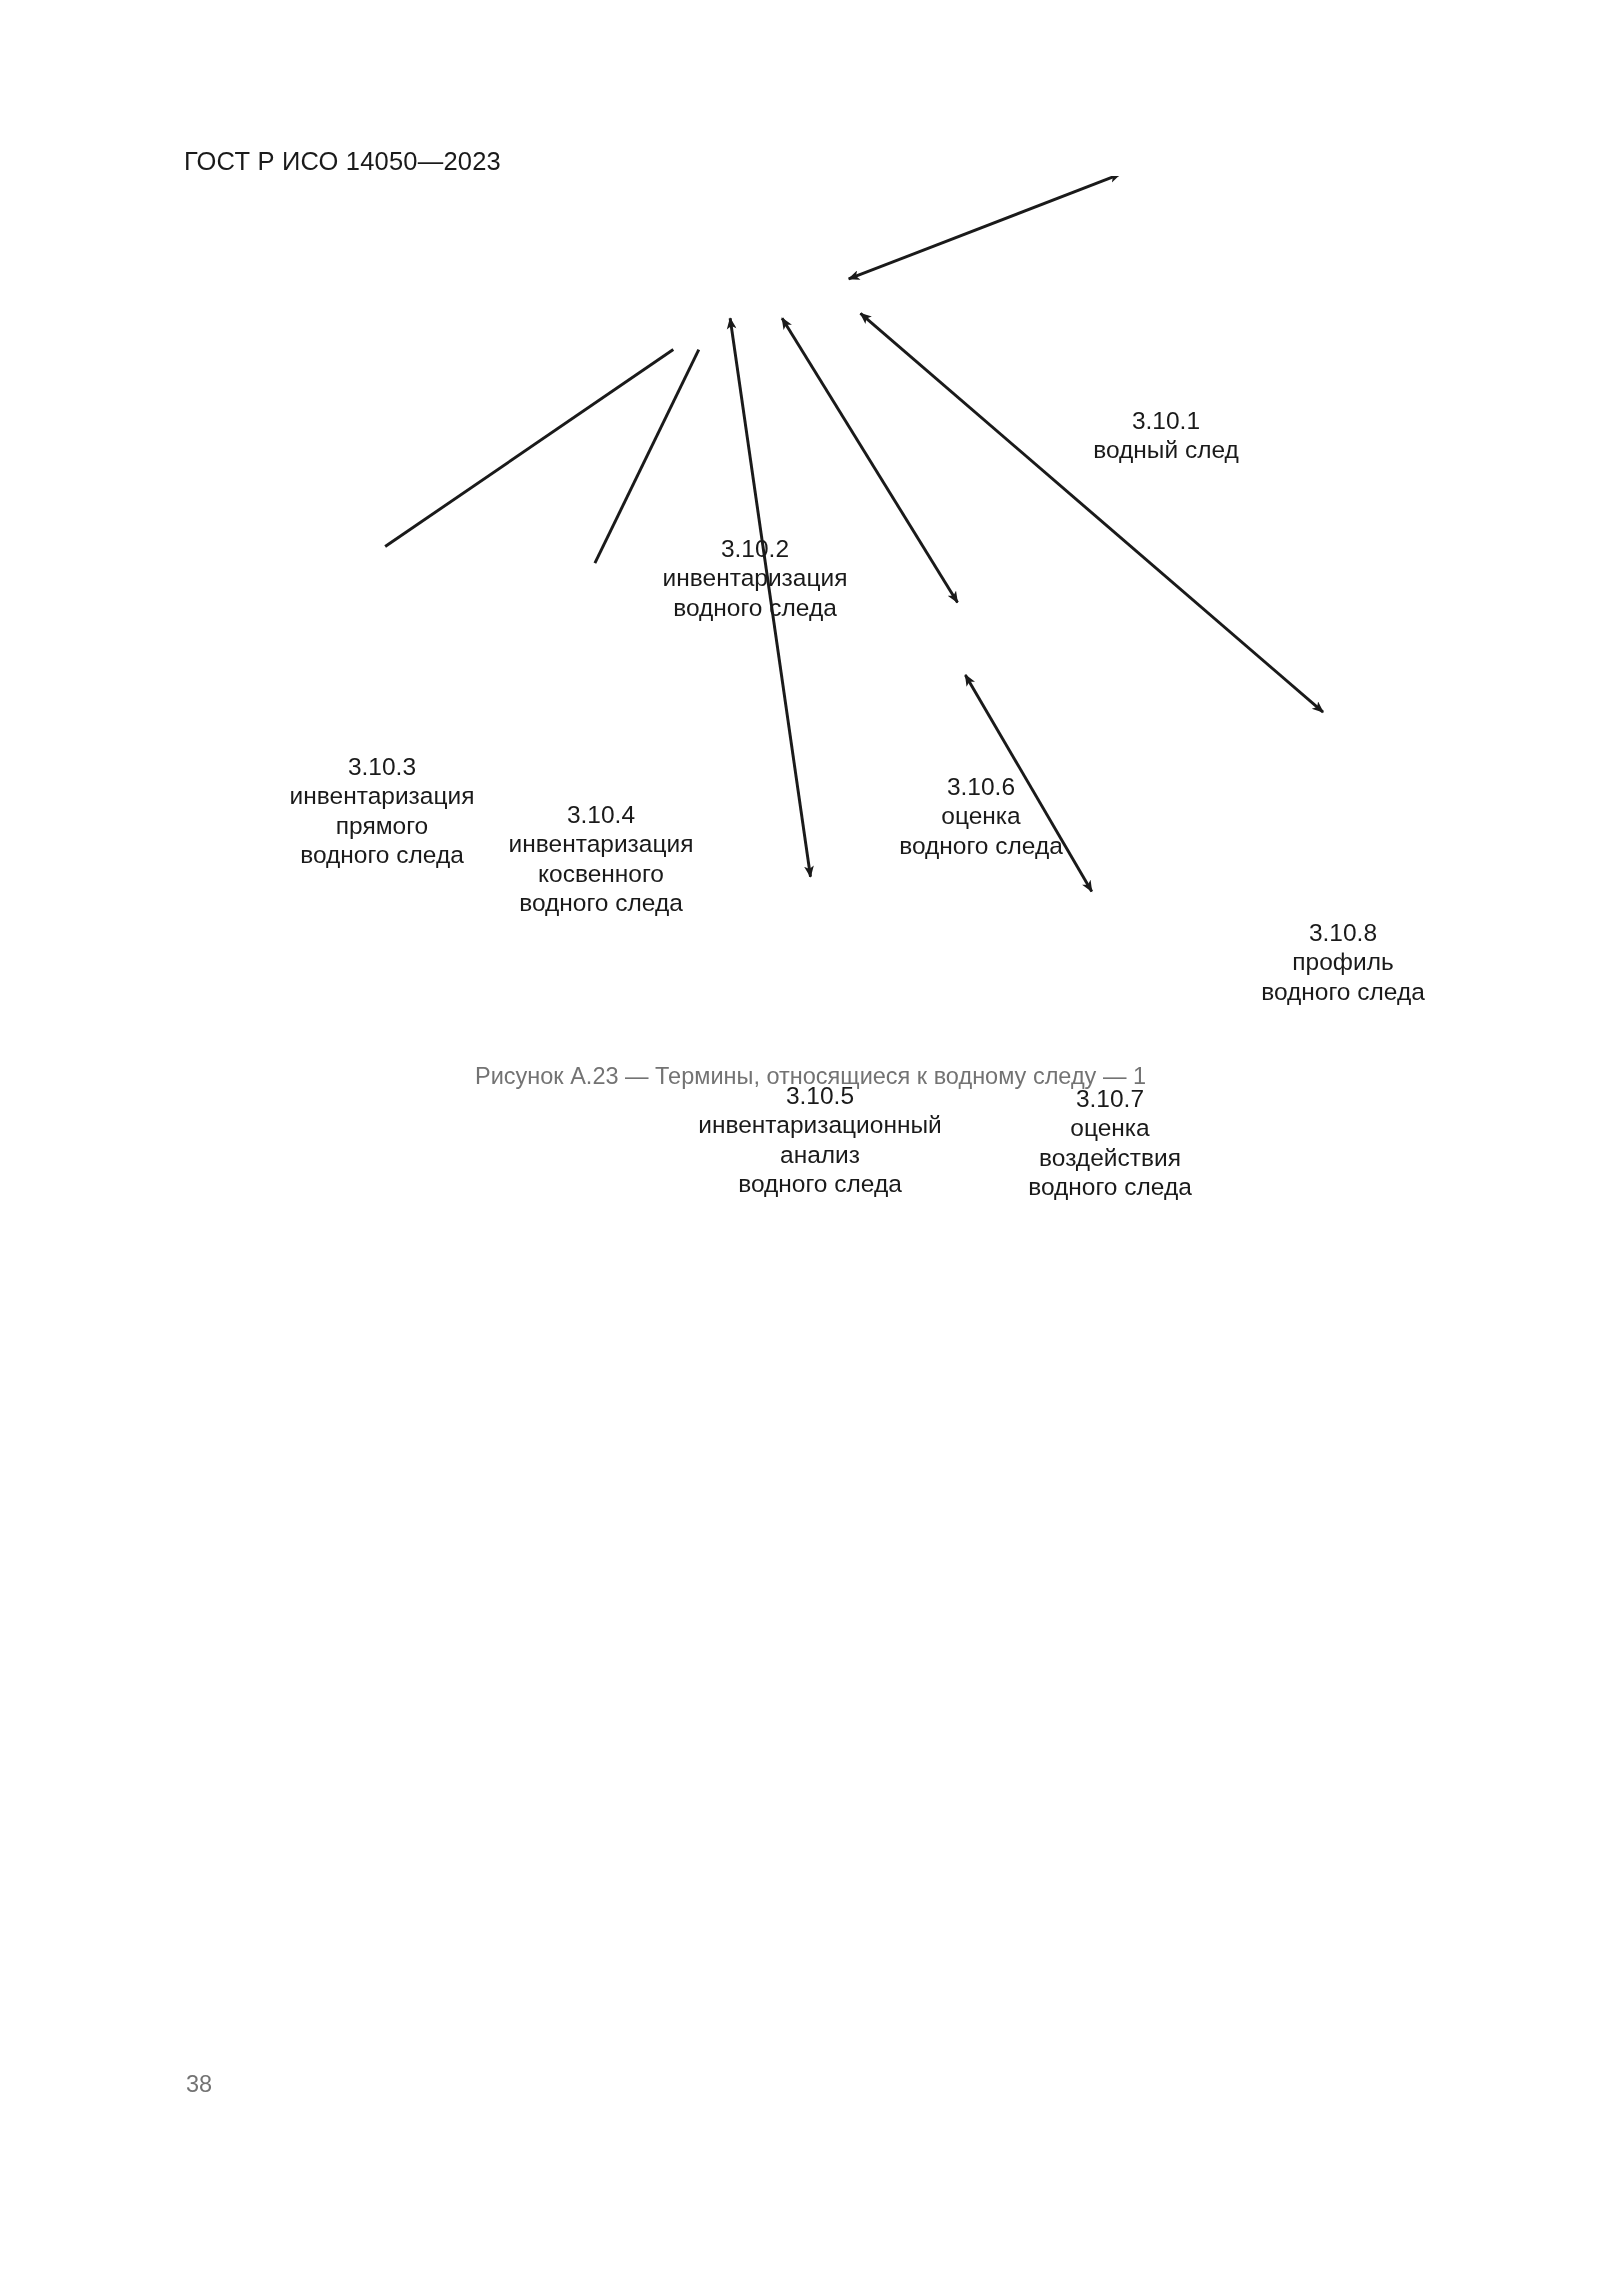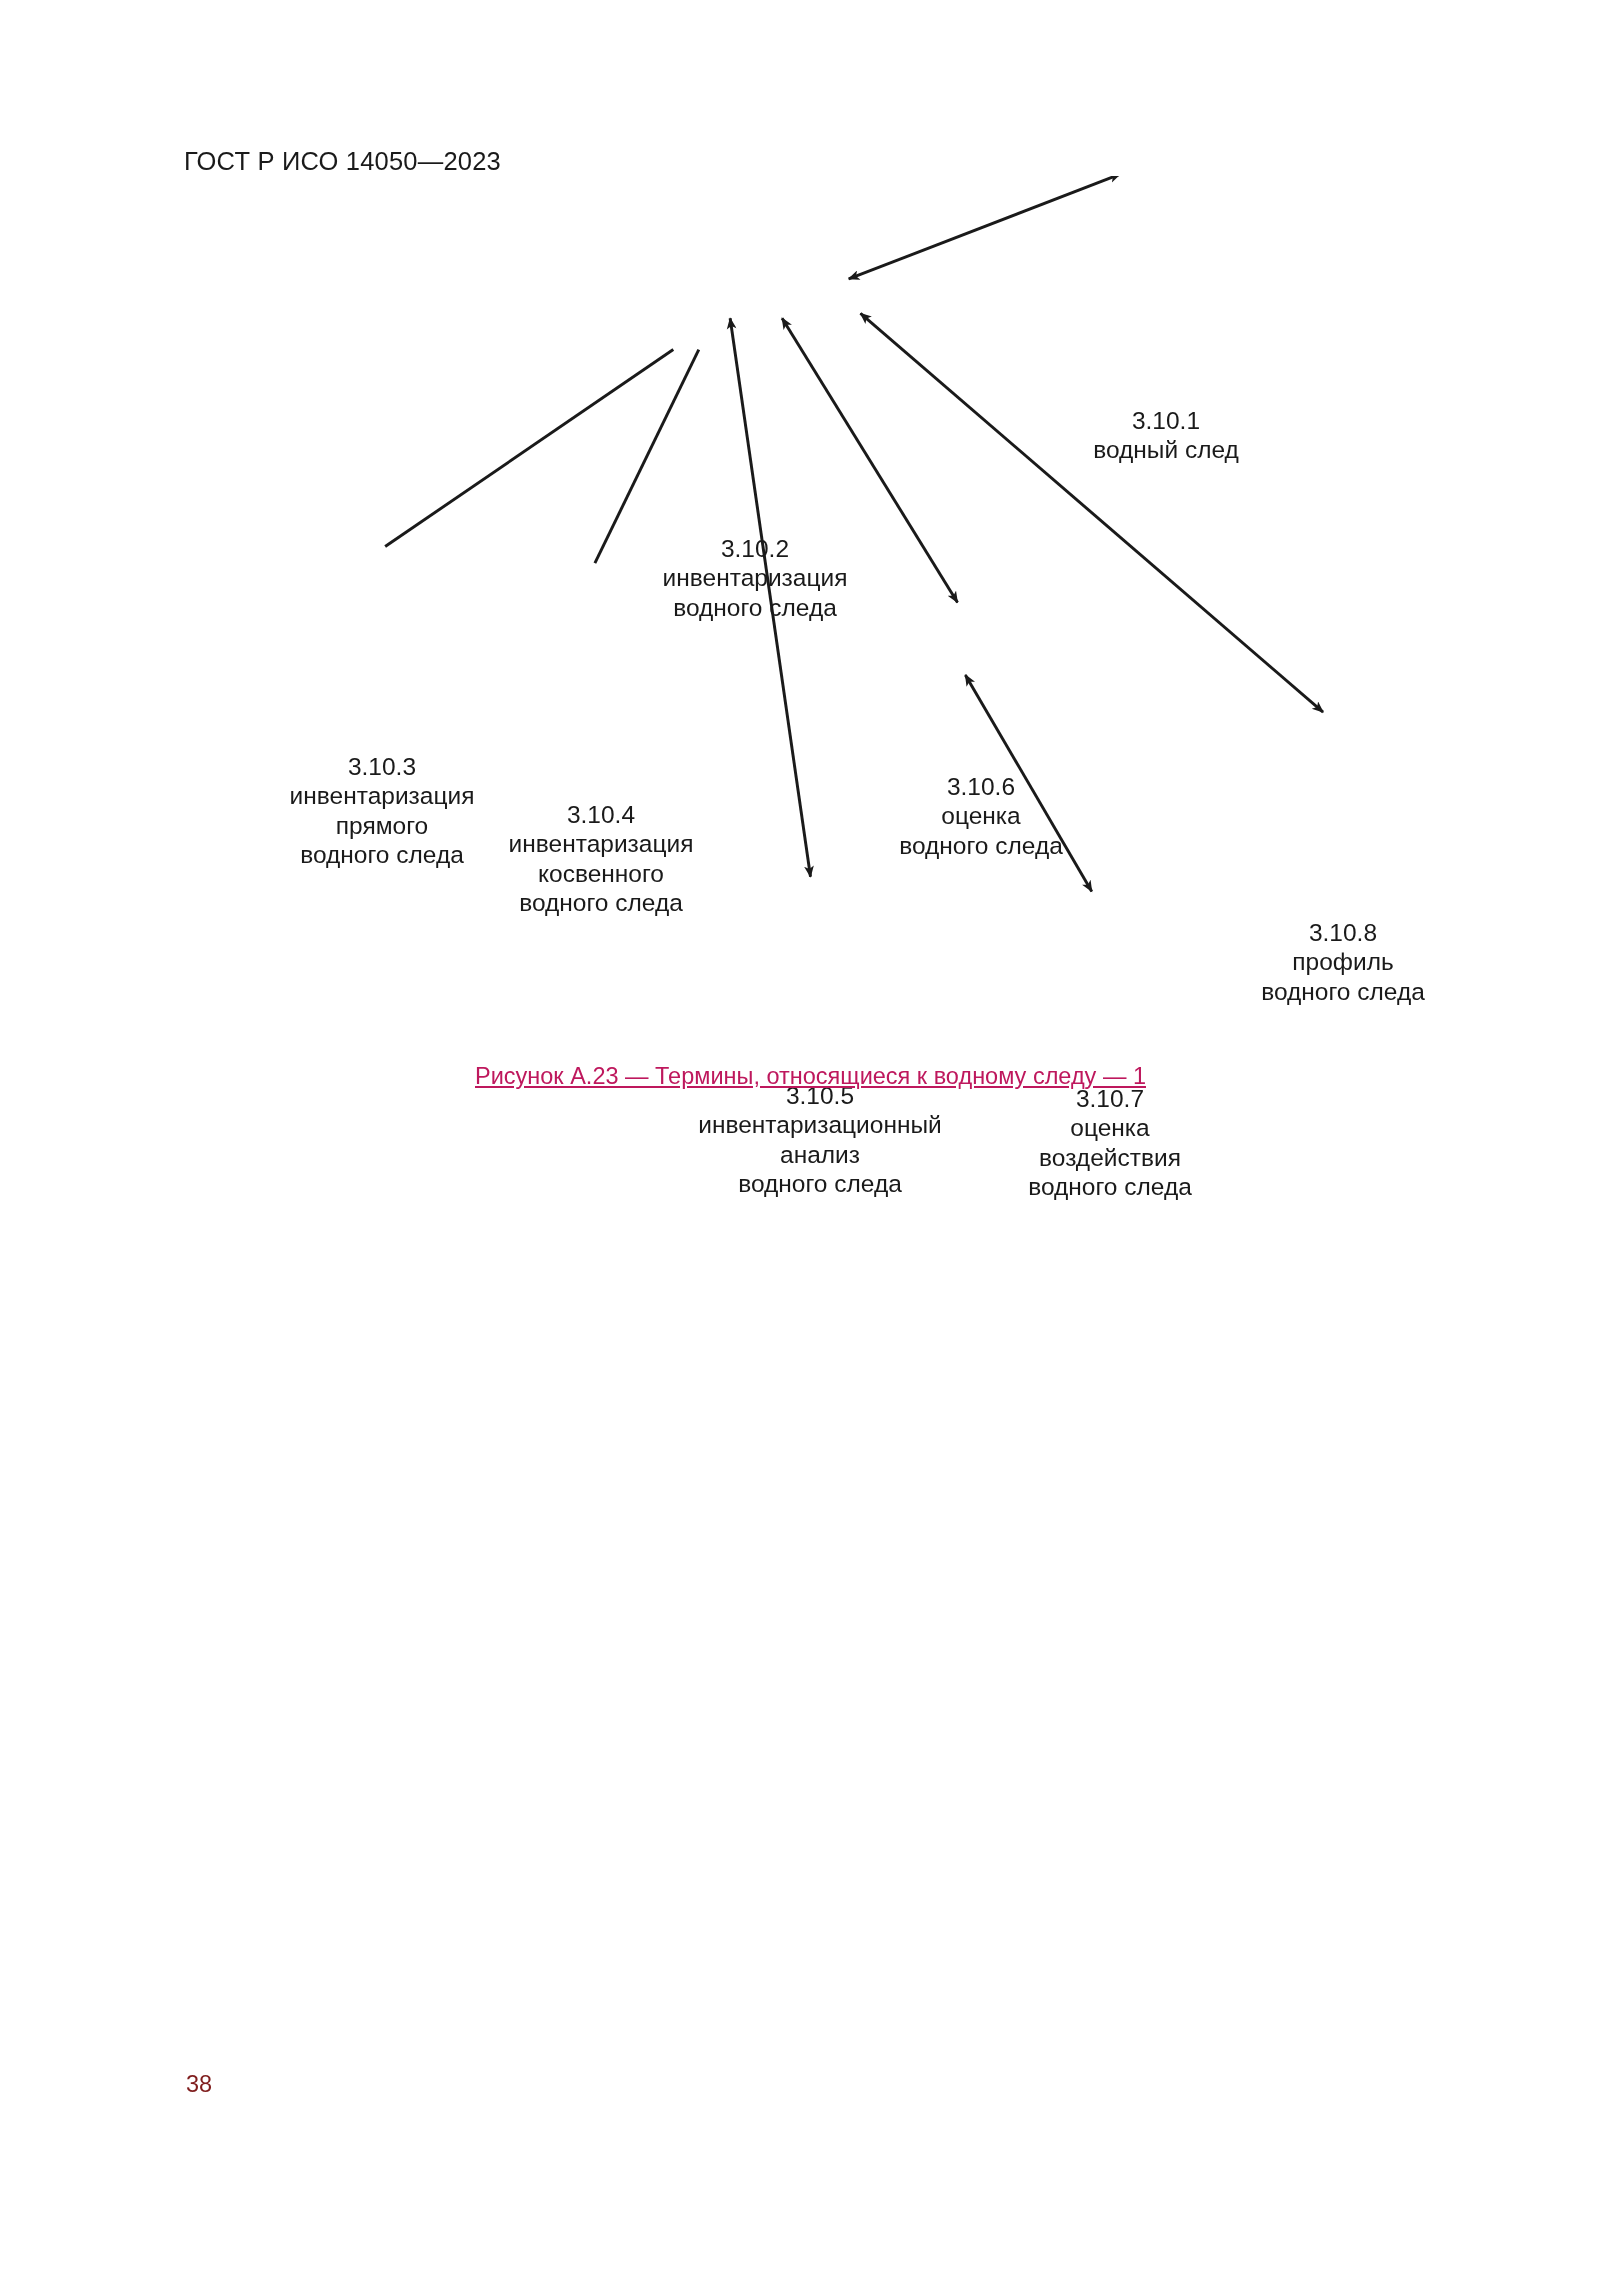--- a/index.html
+++ b/index.html
@@ -60,29 +60,28 @@
   .node .node-term span {
     display: block;
   }
   .figure-caption {
     position: absolute;
     left: 0;
     top: 1063px;
     width: 1621px;
     text-align: center;
     font-size: 23.5px;
-    color: #be185d;
-    text-decoration: underline;
+    color: #737373;
   }
   .page-number {
     position: absolute;
     left: 186px;
     top: 2071px;
     font-size: 23.5px;
-    color: #7f1d1d;
+    color: #737373;
   }
   
   #node-3-10-1 { left: 1166px; top: 230px; transform: translateX(-50%); }
   #node-3-10-2 { left: 755px; top: 358px; transform: translateX(-50%); }
   #node-3-10-3 { left: 382px; top: 576px; transform: translateX(-50%); }
   #node-3-10-4 { left: 601px; top: 596px; transform: translateX(-50%); margin-top: 28px; }
   #node-3-10-5 { left: 820px; top: 894px; transform: translateX(-50%); margin-top: 11px; }
   #node-3-10-6 { left: 981px; top: 596px; transform: translateX(-50%); }
   #node-3-10-7 { left: 1110px; top: 908px; transform: translateX(-50%); }
   #node-3-10-8 { left: 1343px; top: 742px; transform: translateX(-50%); }

